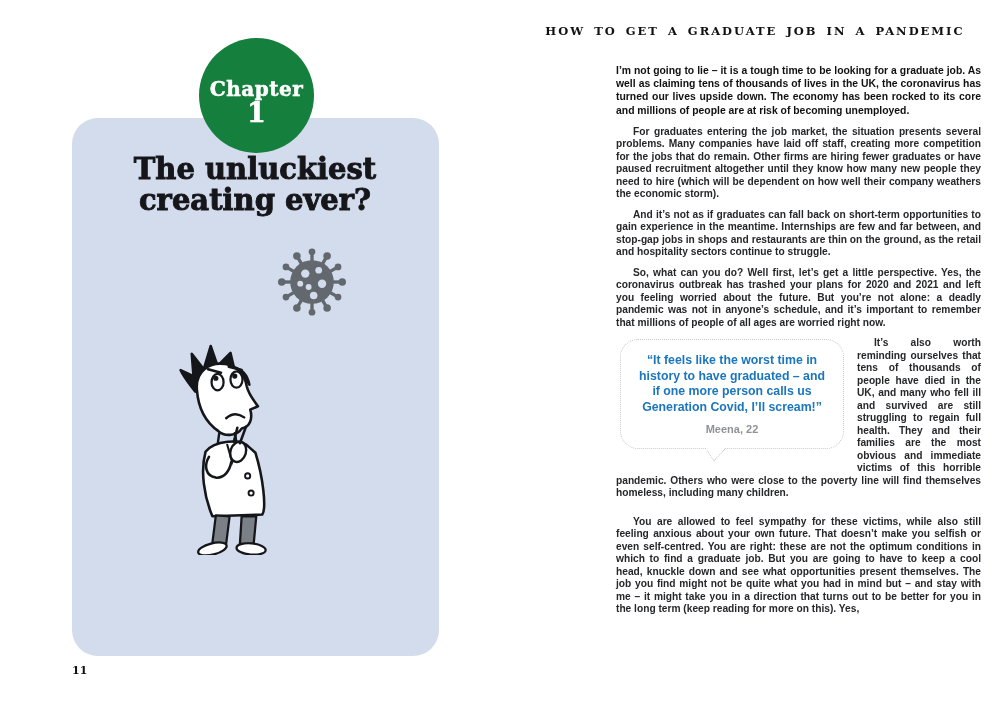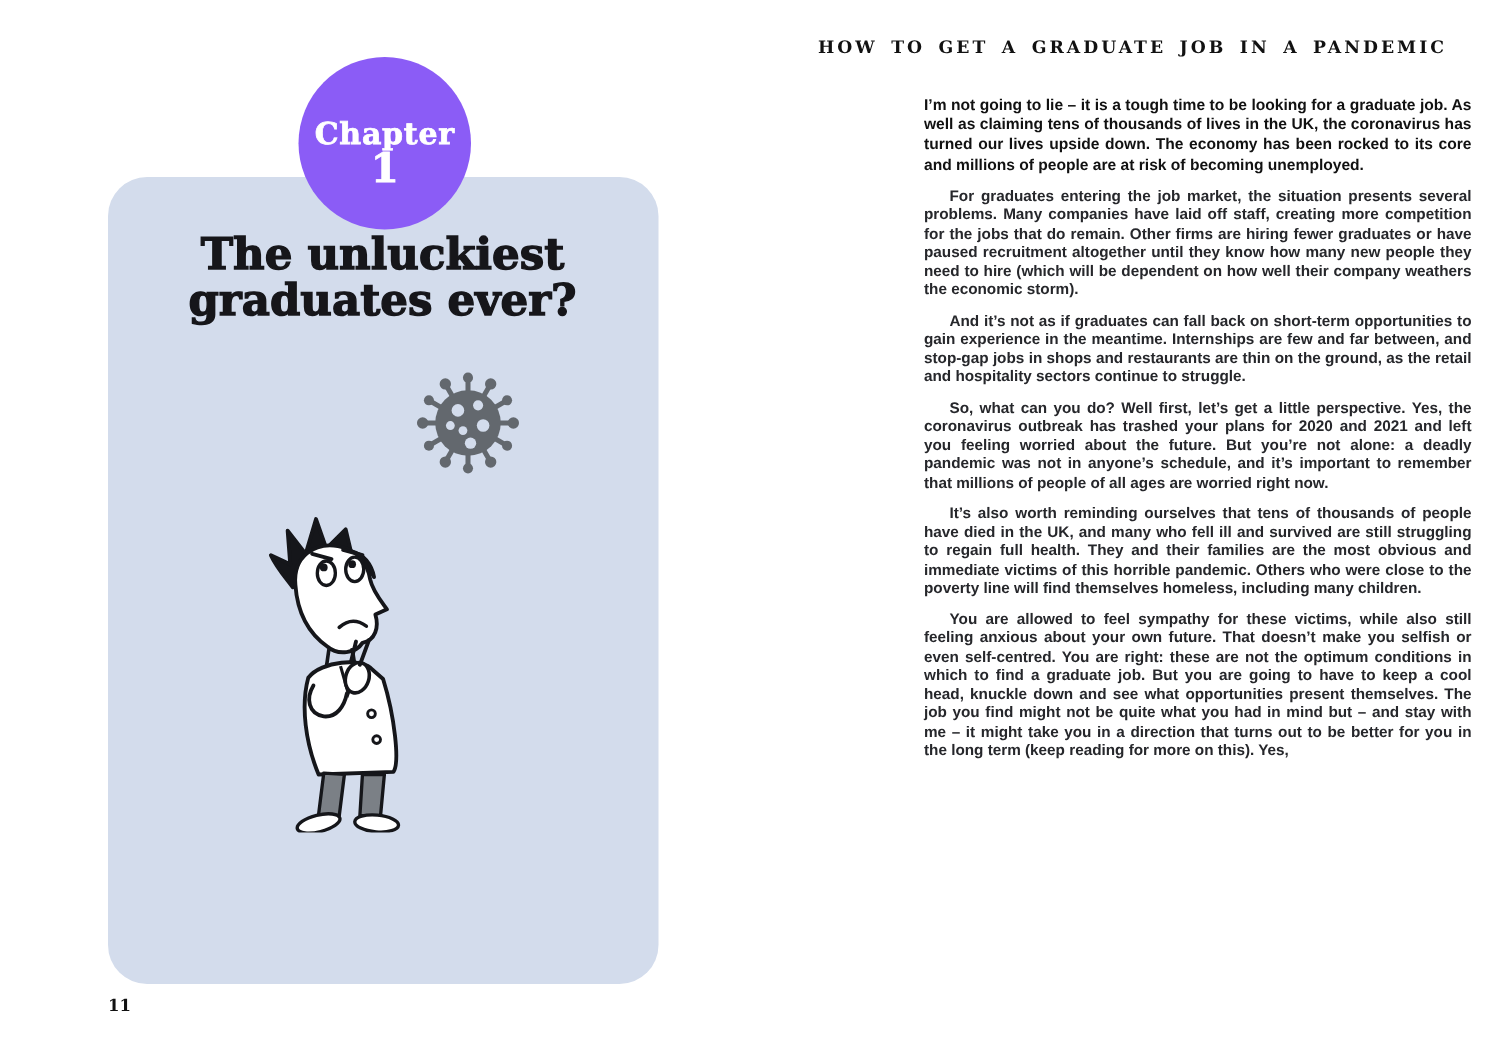--- a/index.html
+++ b/index.html
@@ -7,21 +7,21 @@
               font-family:"Liberation Sans", sans-serif; }
   .spread { position:relative; width:1005px; height:704px; background:#fff; }
 
   
   .page-left { position:absolute; left:0; top:0; width:502px; height:704px; }
 
   .chapter-card { position:absolute; left:72px; top:118px; width:367px; height:538px;
                   background:#d3dcec; border-radius:26px; }
 
   .chapter-badge { position:absolute; left:199px; top:38px; width:115px; height:115px;
-                   border-radius:50%; background:#8b5cf6; z-index:3;
+                   border-radius:50%; background:#15803d; z-index:3;
                    display:flex; flex-direction:column; align-items:center; justify-content:center;
                    padding-top:14px; }
   .chapter-badge .chap-word { font-family:"DejaVu Serif", serif; font-weight:bold;
                    color:#fff; font-size:20px; letter-spacing:0.5px; line-height:20px;
                    -webkit-text-stroke:0.5px #fff; }
   .chapter-badge .chap-num  { font-family:"DejaVu Serif", serif; font-weight:bold;
                    color:#fff; font-size:27px; line-height:28px; -webkit-text-stroke:0.6px #fff; }
 
   .chapter-title { position:absolute; left:33px; top:36px; width:300px;
                    font-family:"DejaVu Serif", serif; font-weight:bold; text-align:center;
@@ -75,21 +75,21 @@
 
   <section class="page-left">
 
     <div class="chapter-badge">
       <span class="chap-word">Chapter</span>
       <span class="chap-num">1</span>
     </div>
 
     <div class="chapter-card">
 
-      <h1 class="chapter-title">The unluckiest graduates ever?</h1>
+      <h1 class="chapter-title">The unluckiest creating ever?</h1>
 
       <svg class="virus-icon" viewBox="0 0 100 100">
         <g stroke="#63686e" stroke-width="4">
           <line x1="50" y1="50" x2="86" y2="50"></line>
             <line x1="50" y1="50" x2="81" y2="68"></line>
           <line x1="50" y1="50" x2="68" y2="81"></line>
             <line x1="50" y1="50" x2="50" y2="86"></line>
           <line x1="50" y1="50" x2="32" y2="81"></line>
             <line x1="50" y1="50" x2="19" y2="68"></line>
           <line x1="50" y1="50" x2="14" y2="50"></line>
@@ -169,20 +169,24 @@
 
     <div class="body-col">
 
       <p class="intro-para">I’m not going to lie – it is a tough time to be looking for a graduate job. As well as claiming tens of thousands of lives in the UK, the coronavirus has turned our lives upside down. The economy has been rocked to its core and millions of people are at risk of becoming unemployed.</p>
 
       <p class="body-para indent">For graduates entering the job market, the situation presents several problems. Many companies have laid off staff, creating more competition for the jobs that do remain. Other firms are hiring fewer graduates or have paused recruitment altogether until they know how many new people they need to hire (which will be dependent on how well their company weathers the economic storm).</p>
       <p class="body-para indent">And it’s not as if graduates can fall back on short-term opportunities to gain experience in the meantime. Internships are few and far between, and stop-gap jobs in shops and restaurants are thin on the ground, as the retail and hospitality sectors continue to struggle.</p>
       <p class="body-para indent">So, what can you do? Well first, let’s get a little perspective. Yes, the coronavirus outbreak has trashed your plans for 2020 and 2021 and left you feeling worried about the future. But you’re not alone: a deadly pandemic was not in anyone’s schedule, and it’s important to remember that millions of people of all ages are worried right now.</p>
 
       <div class="quote-block">
+        <div class="speech-bubble">
+          <p class="quote-text">“It feels like the worst time in history to have graduated – and if one more person calls us Generation Covid, I’ll scream!”</p>
+          <p class="quote-attr">Meena, 22</p>
+        </div>
         <p class="body-para indent">It’s also worth reminding ourselves that tens of thousands of people have died in the UK, and many who fell ill and survived are still struggling to regain full health. They and their families are the most obvious and immediate victims of this horrible pandemic. Others who were close to the poverty line will find themselves homeless, including many children.</p>
         <div class="clearfix"></div>
       </div>
 
       <p class="body-para indent">You are allowed to feel sympathy for these victims, while also still feeling anxious about your own future. That doesn’t make you selfish or even self-centred. You are right: these are not the optimum conditions in which to find a graduate job. But you are going to have to keep a cool head, knuckle down and see what opportunities present themselves. The job you find might not be quite what you had in mind but – and stay with me – it might take you in a direction that turns out to be better for you in the long term (keep reading for more on this). Yes,</p>
     </div>
 
   </section>
 
 </div>

